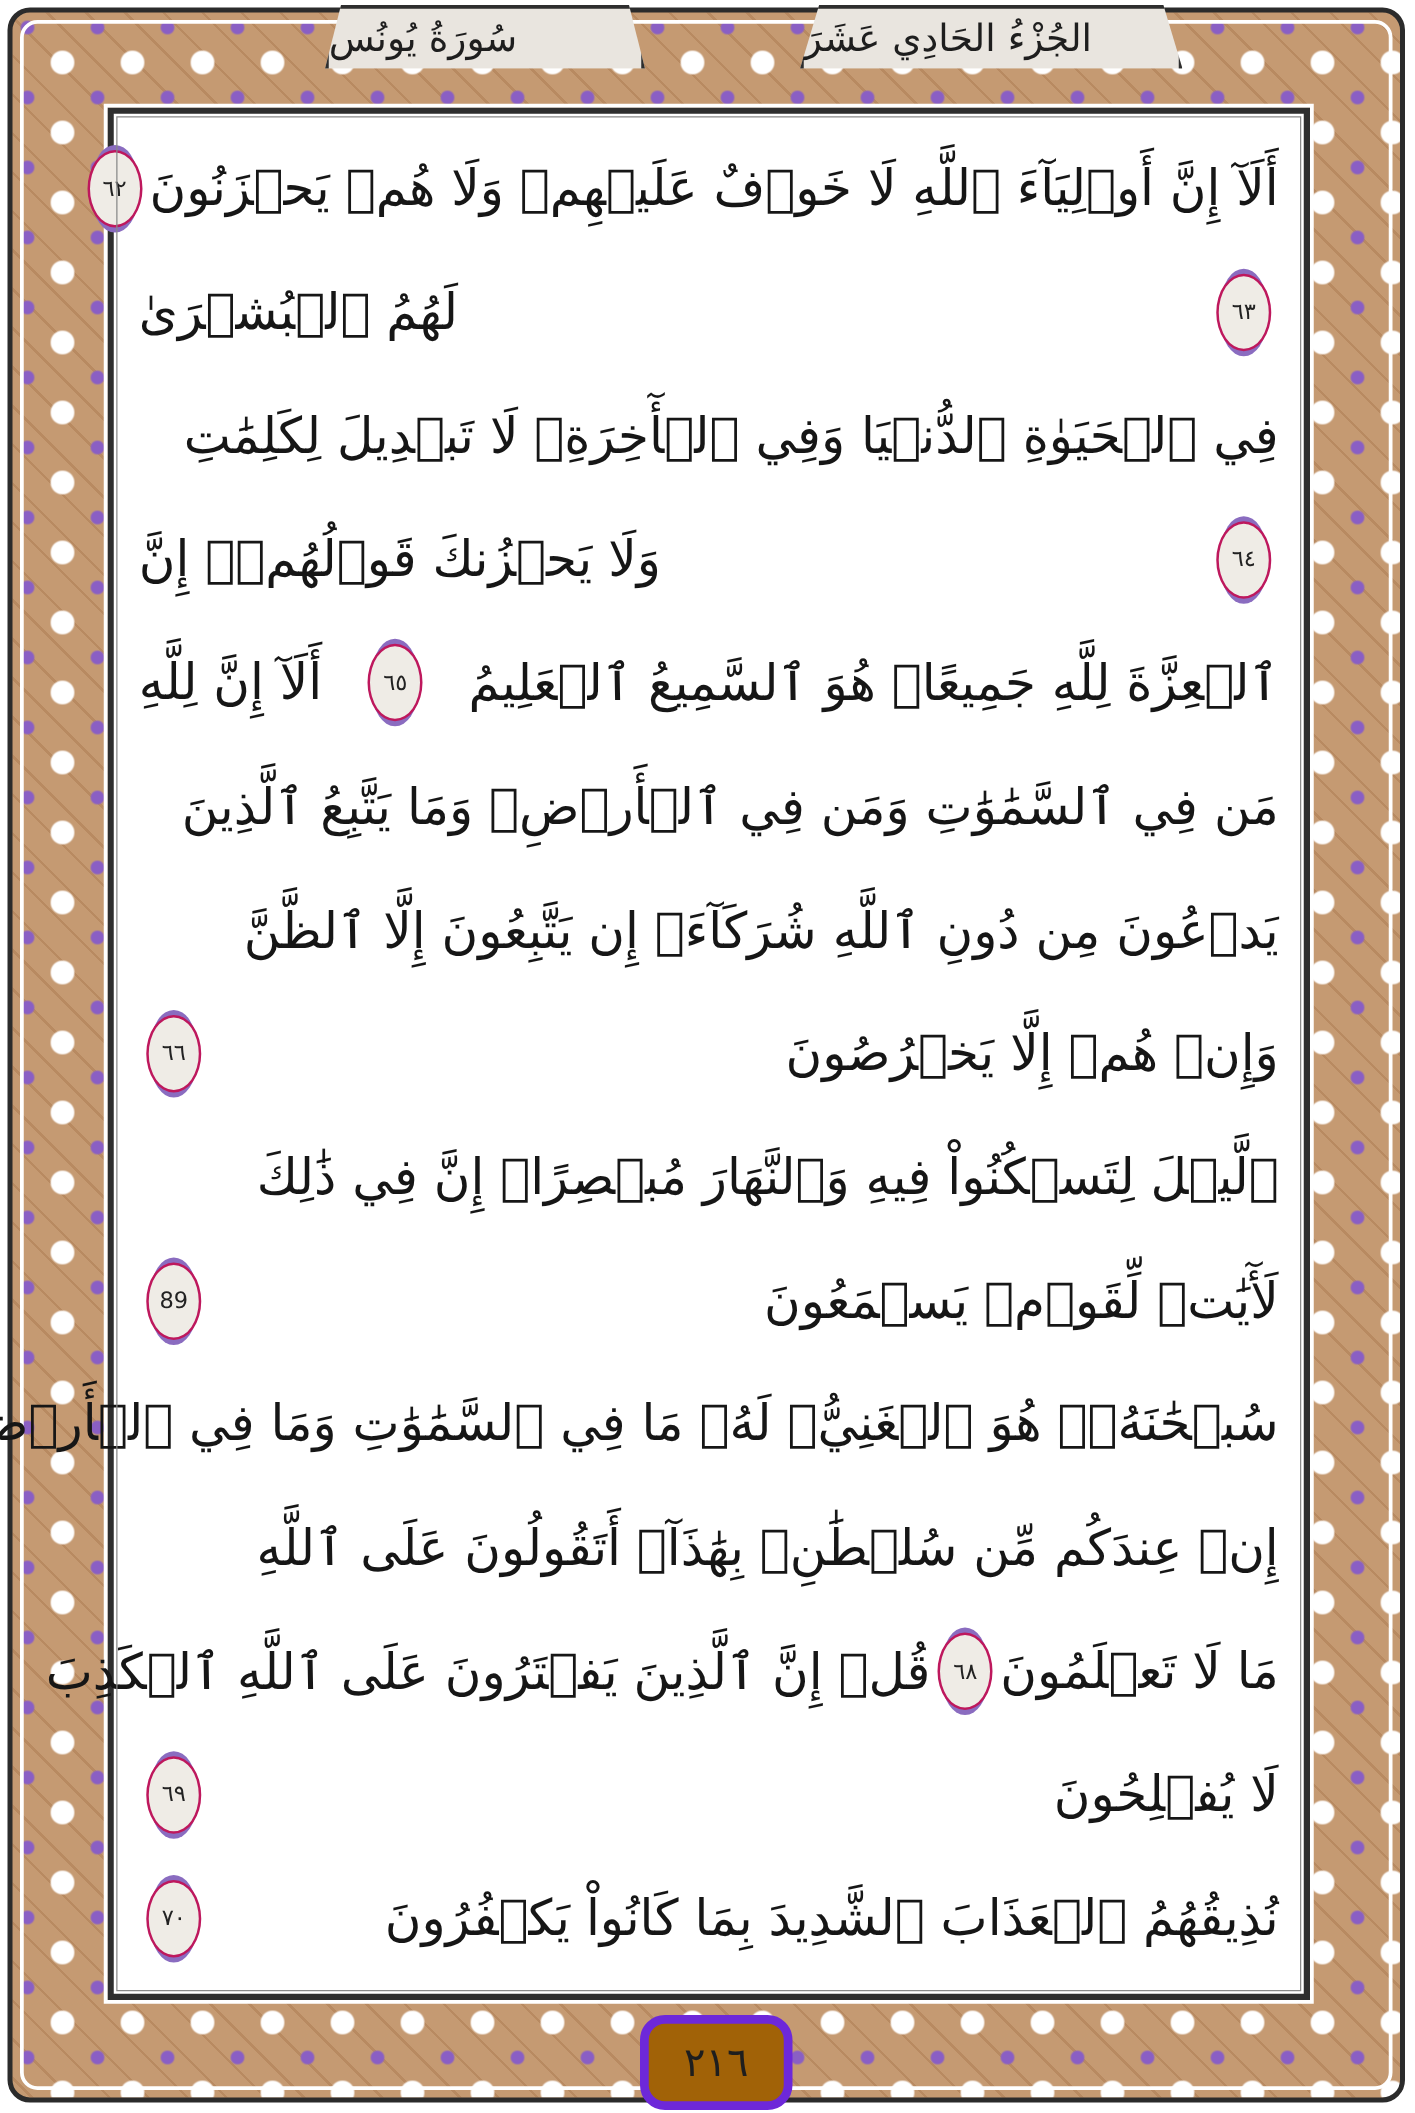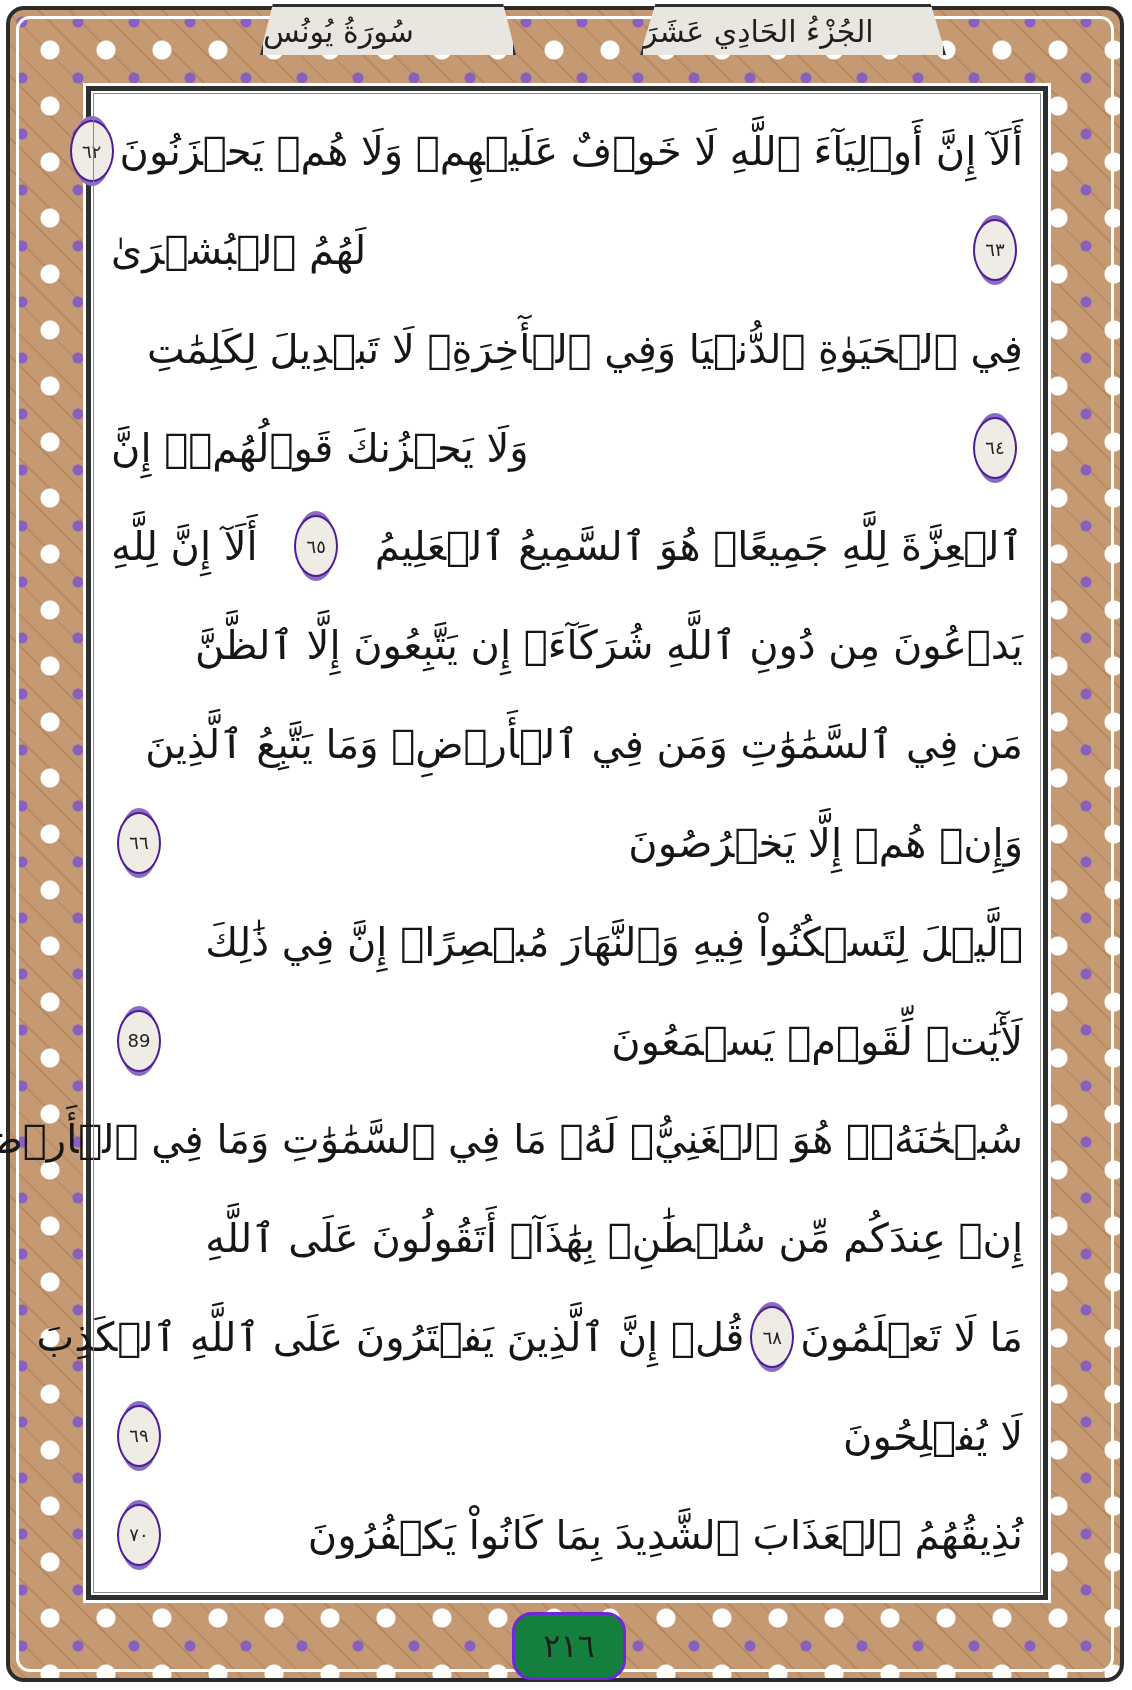--- a/index.html
+++ b/index.html
@@ -56,29 +56,29 @@
     height:92px; display:flex; align-items:center;
     justify-content:space-between;
     font-family:"DejaVu Sans", sans-serif;
     font-size:40px; color:#161616; white-space:nowrap;
     text-align-last:justify;
   }
   .line span.seg { flex:0 0 auto; }
   .ayah-marker {
     display:inline-flex; align-items:center; justify-content:center;
     width:40px; height:58px; flex:0 0 40px;
-    border:2px solid #4c1d95; border-radius:50%;
+    border:2px solid #be185d; border-radius:50%;
     background:#efece6;
     font-size:18px; color:#222; position:relative;
     margin:0 6px;
     box-shadow:0 -8px 0 -4px #8a6cc0, 0 8px 0 -4px #8a6cc0;
   }
   .page-number-cartouche {
     position:absolute; left:512px; top:1612px; width:108px; height:62px;
-    background:#15803d; border:3px solid #6d28d9; border-radius:20px;
+    background:#a16207; border:7px solid #6d28d9; border-radius:20px;
     display:flex; align-items:center; justify-content:center;
     font-size:32px; color:#1e1e1e;
   }
 </style>
 </head>
 <body>
 
 <div class="frame-outer"></div>
 
 <div class="header-cartouche cart-surah">
@@ -110,25 +110,25 @@
       <span class="seg">وَلَا يَحۡزُنكَ قَوۡلُهُمۡۘ إِنَّ</span>
     </div>
 
     <div class="line">
       <span class="seg">ٱلۡعِزَّةَ لِلَّهِ جَمِيعًاۚ هُوَ ٱلسَّمِيعُ ٱلۡعَلِيمُ</span>
       <span class="ayah-marker">٦٥</span>
       <span class="seg">أَلَآ إِنَّ لِلَّهِ</span>
     </div>
 
     <div class="line">
-      <span class="seg">يَدۡعُونَ مِن دُونِ ٱللَّهِ شُرَكَآءَۚ إِن يَتَّبِعُونَ إِلَّا ٱلظَّنَّ</span>
+      <span class="seg">مَن فِي ٱلسَّمَٰوَٰتِ وَمَن فِي ٱلۡأَرۡضِۗ وَمَا يَتَّبِعُ ٱلَّذِينَ</span>
     </div>
 
     <div class="line">
-      <span class="seg">مَن فِي ٱلسَّمَٰوَٰتِ وَمَن فِي ٱلۡأَرۡضِۗ وَمَا يَتَّبِعُ ٱلَّذِينَ</span>
+      <span class="seg">يَدۡعُونَ مِن دُونِ ٱللَّهِ شُرَكَآءَۚ إِن يَتَّبِعُونَ إِلَّا ٱلظَّنَّ</span>
     </div>
 
     <div class="line">
       <span class="seg">وَإِنۡ هُمۡ إِلَّا يَخۡرُصُونَ</span>
       <span class="ayah-marker">٦٦</span>
     </div>
 
     <div class="line">
       <span class="seg">ٱلَّيۡلَ لِتَسۡكُنُواْ فِيهِ وَٱلنَّهَارَ مُبۡصِرًاۚ إِنَّ فِي ذَٰلِكَ</span>
     </div>

